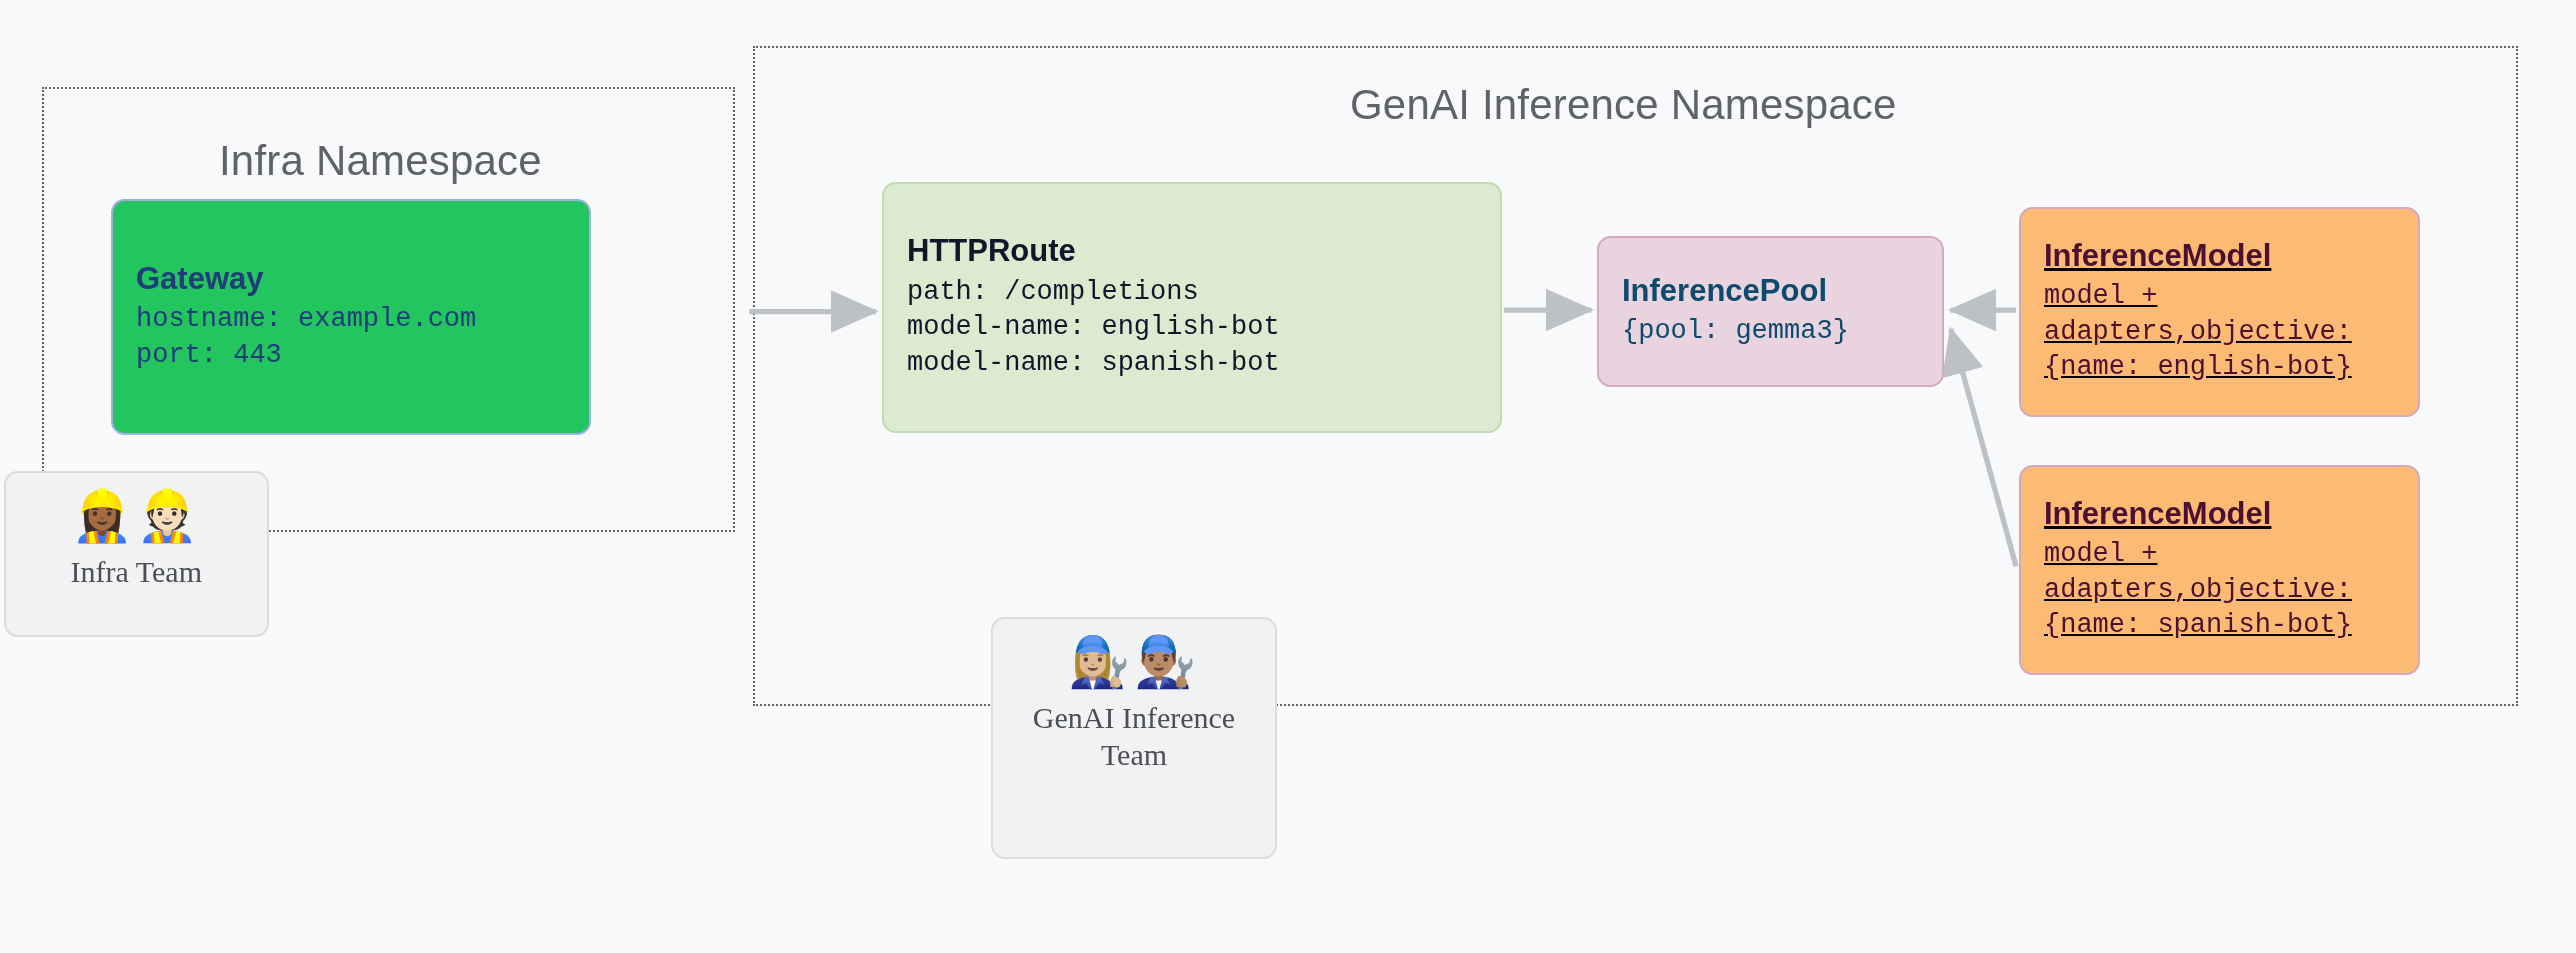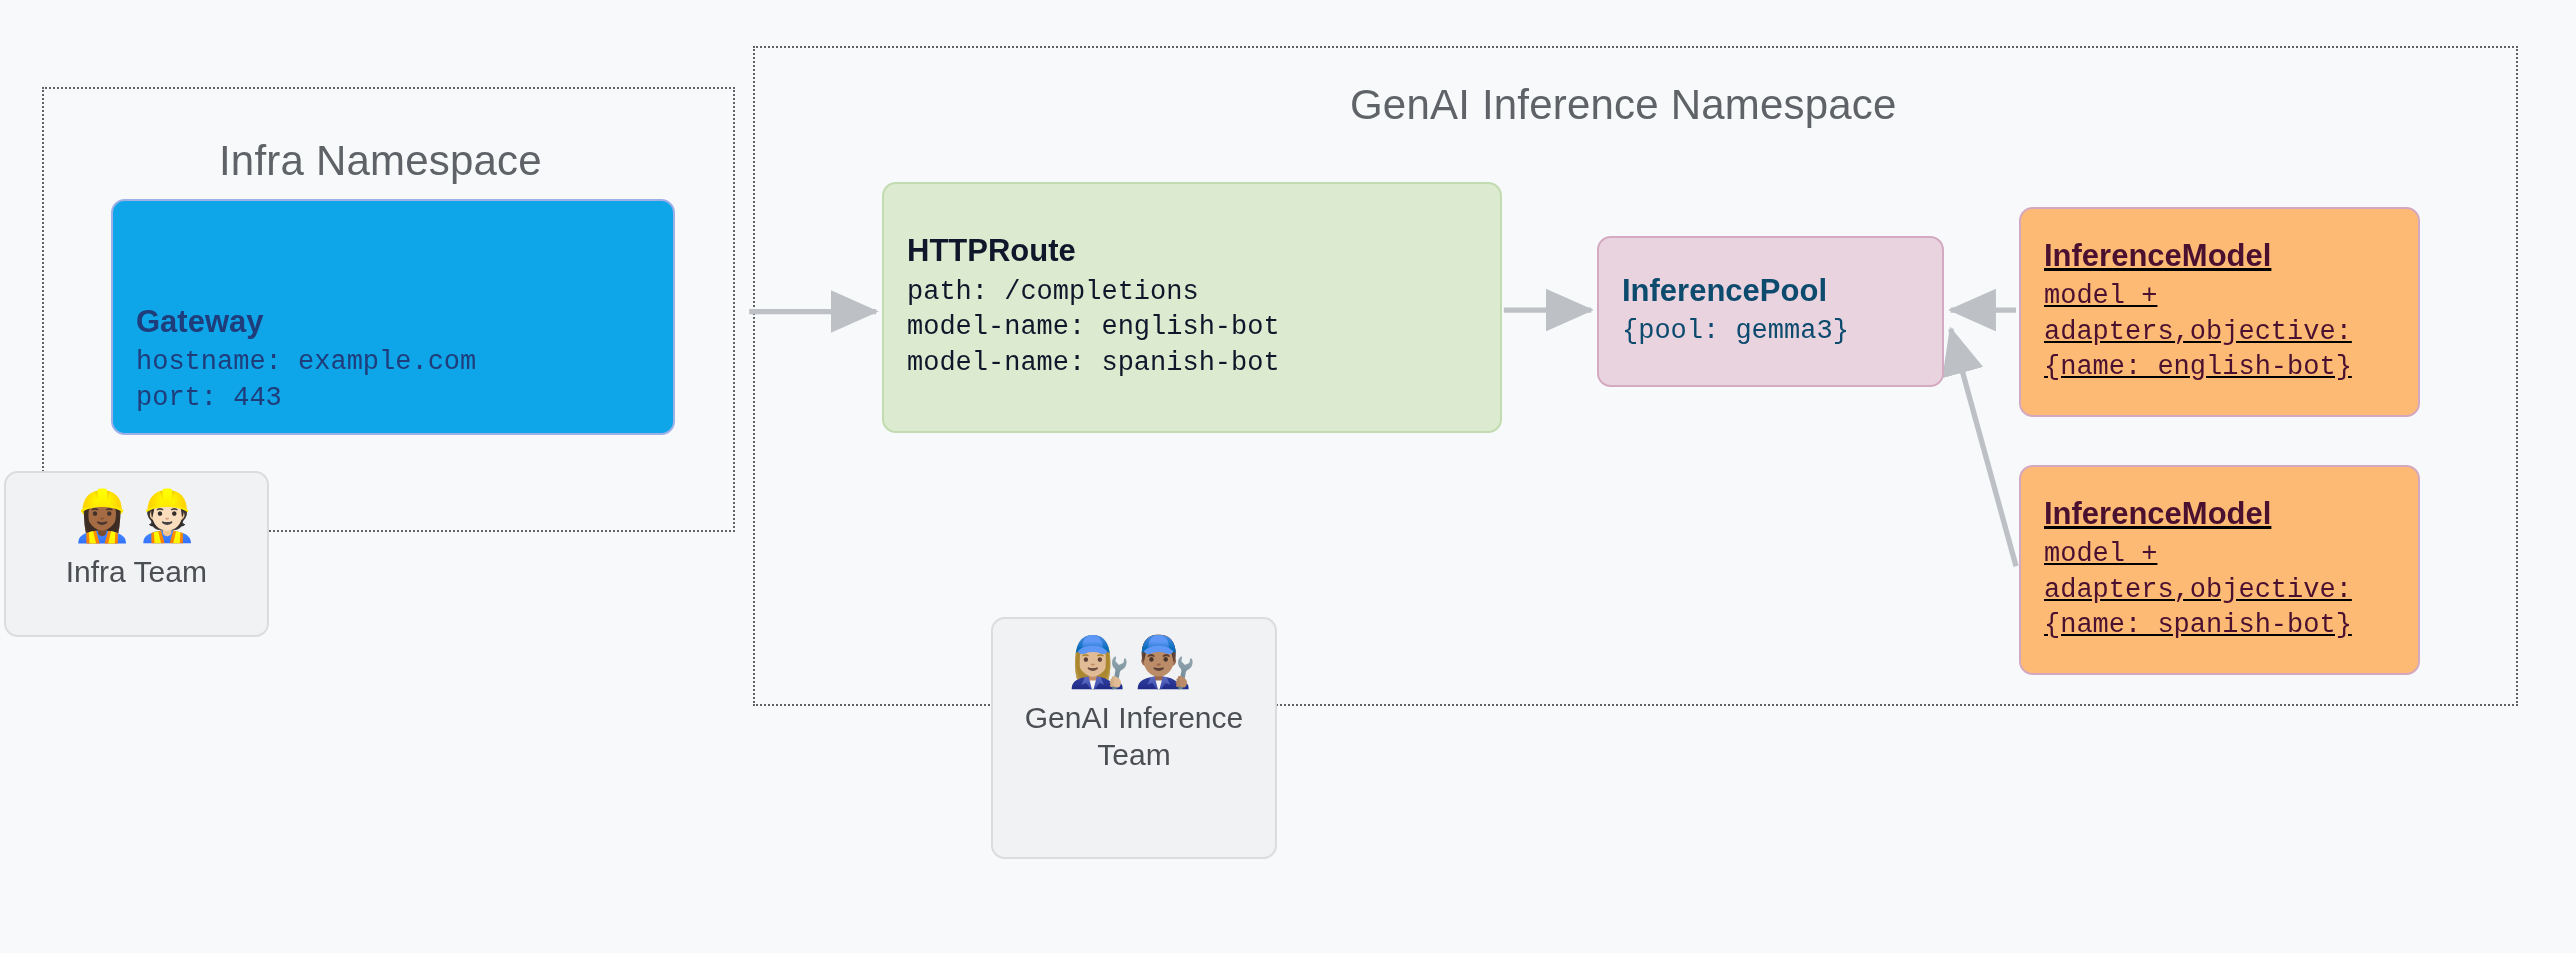--- a/index.html
+++ b/index.html
@@ -58,24 +58,23 @@
   }
   .res-line {
     font-size: 27px;
     font-family: "Liberation Mono", monospace;
     line-height: 1.32;
     white-space: pre;
   }
 
   
   #box-gateway {
-    left: 111px; top: 199px; width: 564px; height: 236px;
-    background: #0ea5e9;
+    left: 111px; top: 199px; width: 480px; height: 236px;
+    background: #22c55e;
     border: 2.3px solid #9db0e8;
-    justify-content: flex-end;
   }
   #box-gateway .res-title, #box-gateway .res-line { color: #1f3d7a; }
 
   
   #box-httproute {
     left: 882px; top: 182px; width: 620px; height: 251px;
     background: #dcead0;
     border: 2.3px solid #c3dbb0;
   }
   #box-httproute .res-title, #box-httproute .res-line { color: #0f172a; }
@@ -116,21 +115,21 @@
     line-height: 1.05;
     letter-spacing: 3px;
     white-space: nowrap;
   }
   .team-label {
     margin-top: 10.6px;
     color: #4b4e52;
     font-size: 30px;
     line-height: 1.24;
     text-align: center;
-    font-family: Liberation Sans, sans-serif;
+    font-family: Liberation Serif, serif;
   }
   #badge-infra-team { left: 3.8px; top: 471px; width: 265px; height: 166px; }
   #badge-genai-team { left: 991px; top: 617px; width: 286px; height: 242px; }
 
   
   #connectors {
     position: absolute;
     left: 0; top: 0;
     width: 2576px; height: 953px;
     pointer-events: none;

